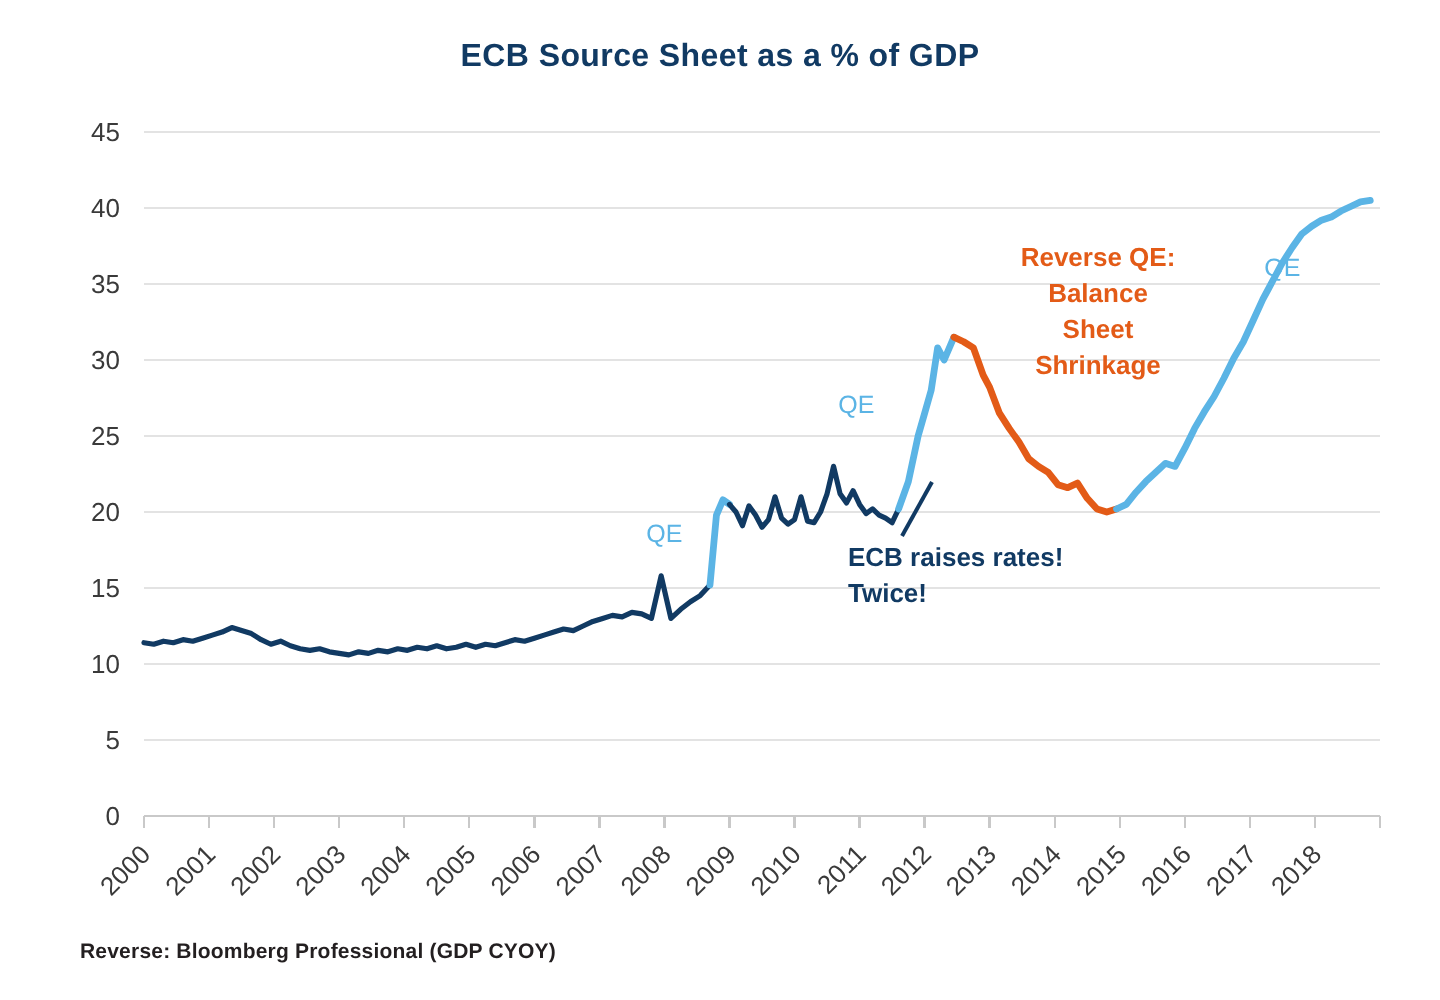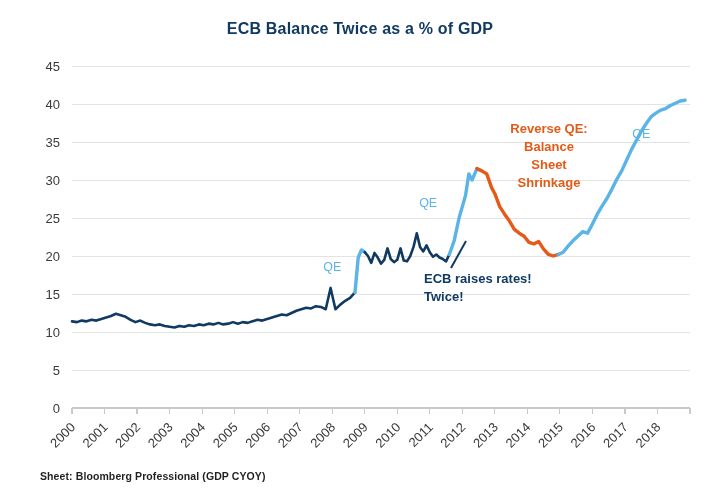--- a/index.html
+++ b/index.html
@@ -85,21 +85,21 @@
   .axisline { stroke: #c9c9c9; stroke-width: 1.4; shape-rendering: crispEdges; }
   .tickmark { stroke: #c9c9c9; stroke-width: 1.2; shape-rendering: crispEdges; }
   .series-line { fill: none; stroke-linejoin: round; stroke-linecap: round; }
   .leader { stroke: #113A63; stroke-width: 2; fill: none; }
 </style>
 </head>
 <body>
 
 <div id="chart-root">
 
-  <div class="chart-title">ECB Balance Twice as a % of GDP</div>
+  <div class="chart-title">ECB Source Sheet as a % of GDP</div>
 
   <svg class="plot" viewBox="0 0 720 500">
     <g id="gridlines">
         <line x1="72" y1="408" x2="690" y2="408" class="axisline"></line>
         <line x1="72" y1="370" x2="690" y2="370" class="gridline"></line>
         <line x1="72" y1="332" x2="690" y2="332" class="gridline"></line>
         <line x1="72" y1="294" x2="690" y2="294" class="gridline"></line>
         <line x1="72" y1="256" x2="690" y2="256" class="gridline"></line>
         <line x1="72" y1="218" x2="690" y2="218" class="gridline"></line>
         <line x1="72" y1="180" x2="690" y2="180" class="gridline"></line>
@@ -176,14 +176,14 @@
         <text x="641.2105263157895" y="138.2" fill="#5BB4E5" class="qe-label">QE</text>
         <text x="549" y="133" fill="#E35B17" class="annot-orange">Reverse QE:</text>
         <text x="549" y="151" fill="#E35B17" class="annot-orange">Balance</text>
         <text x="549" y="169" fill="#E35B17" class="annot-orange">Sheet</text>
         <text x="549" y="187" fill="#E35B17" class="annot-orange">Shrinkage</text>
         <text x="424" y="283" fill="#113A63" class="annot-navy">ECB raises rates!</text>
         <text x="424" y="301" fill="#113A63" class="annot-navy">Twice!</text>
       </g>
   </svg>
 
-  <div class="source-note">Sheet: Bloomberg Professional (GDP CYOY)</div>
+  <div class="source-note">Reverse: Bloomberg Professional (GDP CYOY)</div>
 </div>
 
 </body></html>

